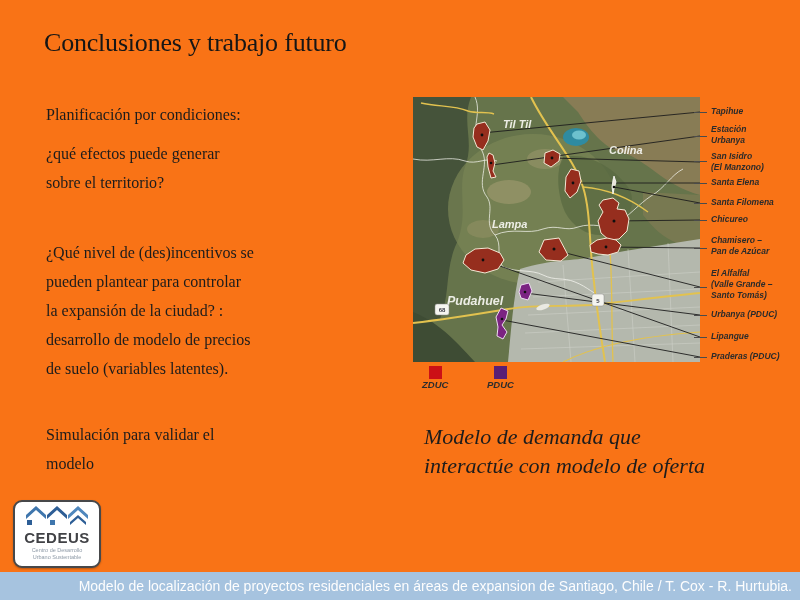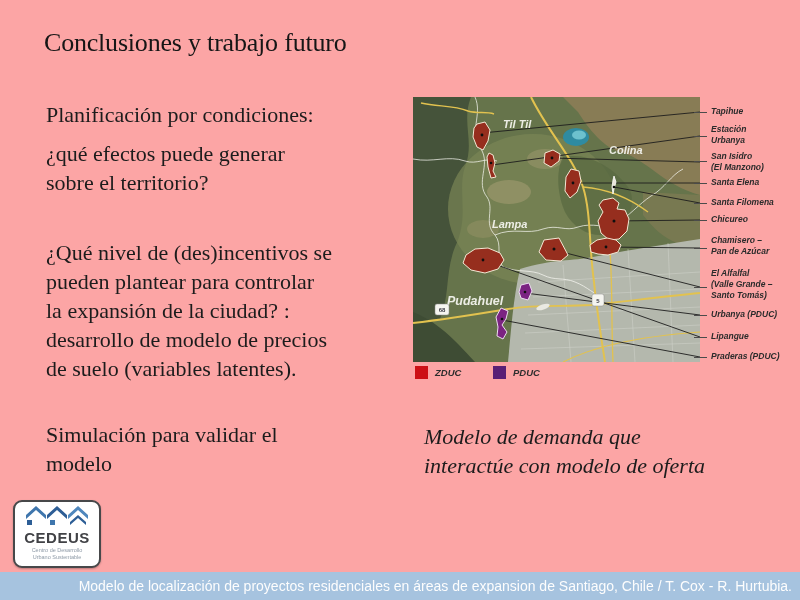--- a/index.html
+++ b/index.html
@@ -1,31 +1,31 @@
 <!DOCTYPE html>
 <html><head>
 <meta charset="utf-8">
 <style>
   html,body{margin:0;padding:0;background:#fff;}
-  .slide{position:relative;width:800px;height:600px;background:#fca5a5;overflow:hidden;
+  .slide{position:relative;width:800px;height:600px;background:#f97316;overflow:hidden;
          font-family:"Liberation Serif",serif;color:#1e1e1e;}
   .title{position:absolute;left:44px;top:28px;font-size:26px;letter-spacing:-0.2px;color:#161616;}
-  .tb{position:absolute;left:46px;white-space:pre-line;font-size:22px;line-height:29px;color:#1c1c1c;}
+  .tb{position:absolute;left:46px;white-space:pre-line;font-size:16px;line-height:29px;color:#1c1c1c;}
   .b1a{top:100px;}
   .b1b{top:139px;}
   .b2{top:238px;}
   .b3{top:420px;}
   .caption{position:absolute;left:424px;top:422px;white-space:pre-line;
            font-size:22px;line-height:29px;color:#1c1c1c;font-style:italic;}
   
   .map-figure{position:absolute;left:413px;top:97px;width:287px;height:265px;}
   .map-figure svg{display:block;}
   .legend{position:absolute;left:415px;top:366px;display:flex;align-items:center;
           font-family:"Liberation Sans",sans-serif;}
-  .legend-item{display:flex;align-items:center;margin-right:24px;}
+  .legend-item{display:flex;align-items:center;margin-right:24px;flex-direction:column;}
   .legend-item svg{display:block;}
   .legend-label{font-style:italic;font-weight:700;font-size:9.5px;color:#2d2d2d;margin-left:7px;width:34px;}
   
   .map-labels{position:absolute;left:0;top:0;width:652px;height:600px;pointer-events:none;}
   .mlabel{position:absolute;left:711px;width:86px;font-family:"Liberation Sans",sans-serif;
           font-style:italic;font-weight:700;font-size:8.5px;line-height:11px;color:#2b2b2b;
           white-space:pre-line;}
   .tick{position:absolute;left:694px;width:13px;height:1px;background:#4b4b4b;}
   
   .map-place{font-family:"Liberation Sans",sans-serif;font-style:italic;font-weight:700;

